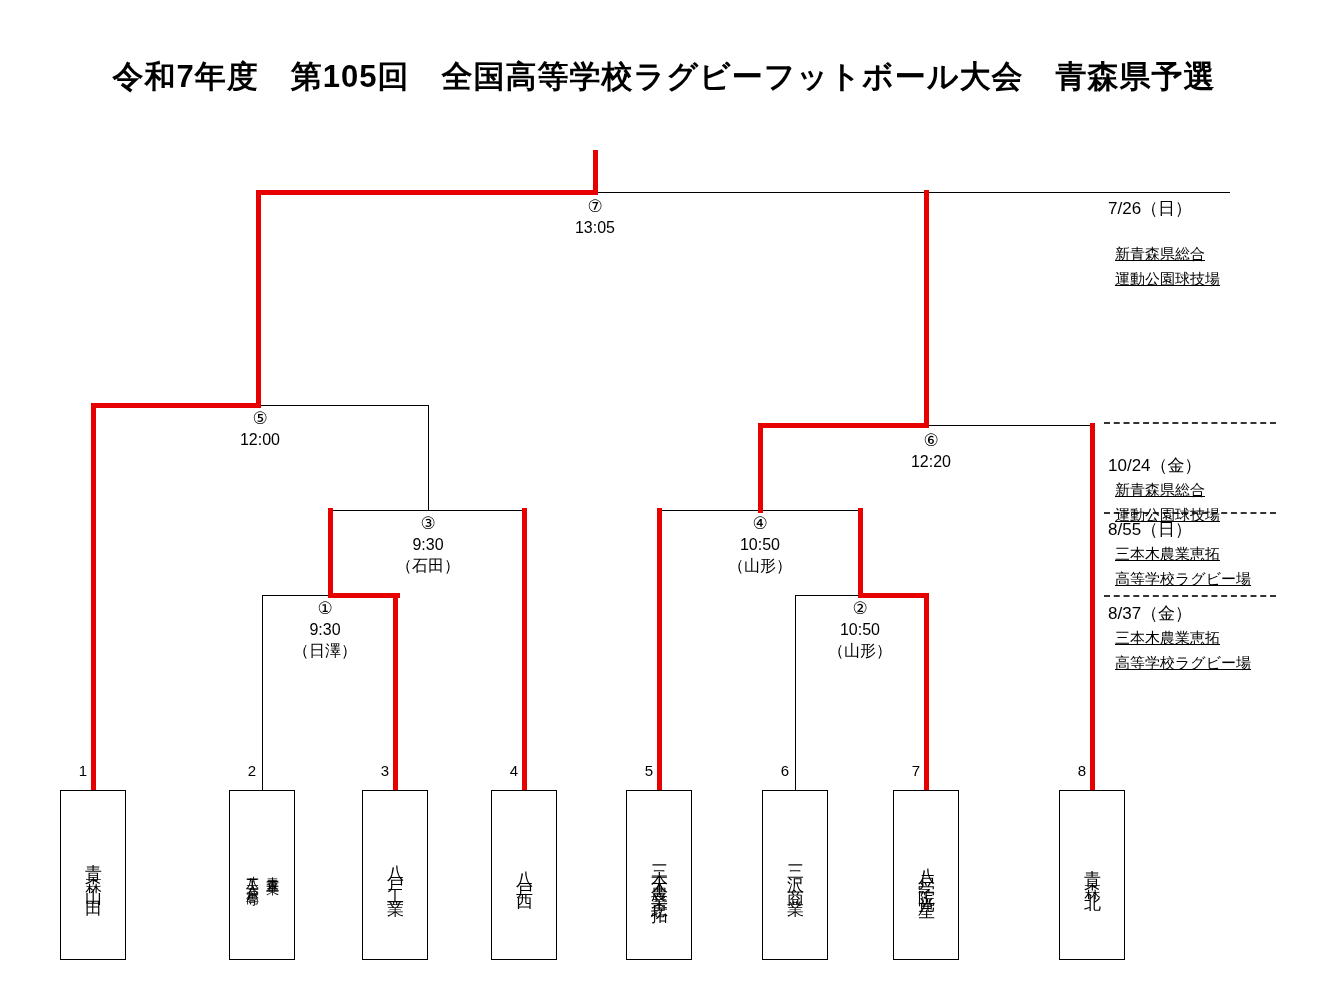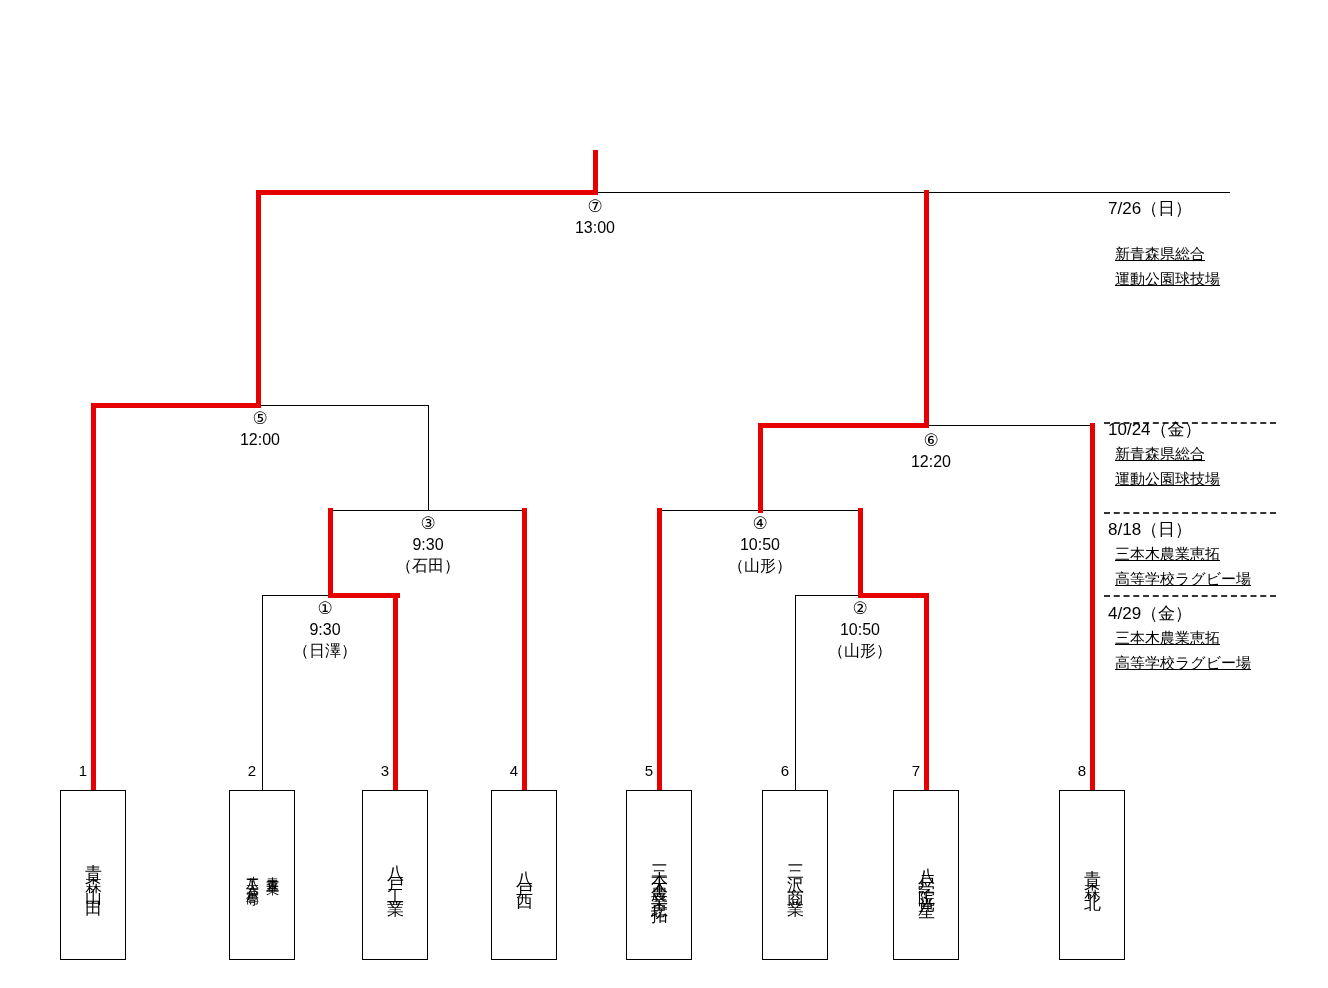--- a/index.html
+++ b/index.html
@@ -29,20 +29,21 @@
   .sched { position:absolute; width:180px; font-size:15px; line-height:25px; }
   .sched .sdate { font-size:17px; line-height:23px; }
   .sched .svenue { padding-left:7px;text-decoration:underline; }
   .sched .sgap { height:21px; }
 </style>
 </head>
 <body>
 
 <div class="page">
 
+  <h1 class="title">令和7年度　第105回　全国高等学校ラグビーフットボール大会　青森県予選</h1>
 
   <div class="ln" style="left:262px;top:595px;width:1px;height:195px"></div>
   <div class="ln" style="left:262px;top:595px;width:69px;height:1px"></div>
   <div class="ln" style="left:330px;top:510px;width:195px;height:1px"></div>
   <div class="ln" style="left:428px;top:405px;width:1px;height:106px"></div>
   <div class="ln" style="left:258px;top:405px;width:171px;height:1px"></div>
   <div class="ln" style="left:795px;top:595px;width:1px;height:195px"></div>
   <div class="ln" style="left:795px;top:595px;width:66px;height:1px"></div>
   <div class="ln" style="left:659px;top:510px;width:202px;height:1px"></div>
   <div class="ln" style="left:926px;top:425px;width:167px;height:1px"></div>
@@ -65,21 +66,21 @@
   <div class="ln red" style="left:758px;top:423px;width:171px;height:5px"></div>
   <div class="ln red" style="left:924px;top:190px;width:5px;height:238px"></div>
   <div class="ln red" style="left:1090px;top:423px;width:5px;height:367px"></div>
 
   <div class="dash" style="left:1104px;top:422px;width:172px"></div>
   <div class="dash" style="left:1104px;top:512px;width:172px"></div>
   <div class="dash" style="left:1104px;top:595px;width:172px"></div>
 
   <div class="mlabel" style="left:550px;top:196px">
     <div class="mno">⑦</div>
-    <div class="mtime">13:00</div>
+    <div class="mtime">13:05</div>
   </div>
   <div class="mlabel" style="left:215px;top:408px">
     <div class="mno">⑤</div>
     <div class="mtime">12:00</div>
   </div>
   <div class="mlabel" style="left:886px;top:430px">
     <div class="mno">⑥</div>
     <div class="mtime">12:20</div>
   </div>
   <div class="mlabel" style="left:383px;top:513px">
@@ -102,32 +103,32 @@
     <div class="mtime">10:50</div>
     <div class="mref">（山形）</div>
   </div>
 
   <div class="sched" style="left:1108px;top:197px">
     <div class="sdate">7/26（日）</div>
     <div class="sgap"></div>
     <div class="svenue">新青森県総合</div>
     <div class="svenue">運動公園球技場</div>
   </div>
-  <div class="sched" style="left:1108px;top:418px">
+  <div class="sched" style="left:1108px;top:454px">
     <div class="sdate">10/24（金）</div>
     <div class="svenue">新青森県総合</div>
     <div class="svenue">運動公園球技場</div>
   </div>
   <div class="sched" style="left:1108px;top:518px">
-    <div class="sdate">8/18（日）</div>
+    <div class="sdate">8/55（日）</div>
     <div class="svenue">三本木農業恵拓</div>
     <div class="svenue">高等学校ラグビー場</div>
   </div>
   <div class="sched" style="left:1108px;top:602px">
-    <div class="sdate">4/29（金）</div>
+    <div class="sdate">8/37（金）</div>
     <div class="svenue">三本木農業恵拓</div>
     <div class="svenue">高等学校ラグビー場</div>
   </div>
 
   <div class="seed" style="left:73px">1</div>
   <div class="seed" style="left:242px">2</div>
   <div class="seed" style="left:375px">3</div>
   <div class="seed" style="left:504px">4</div>
   <div class="seed" style="left:639px">5</div>
   <div class="seed" style="left:775px">6</div>

